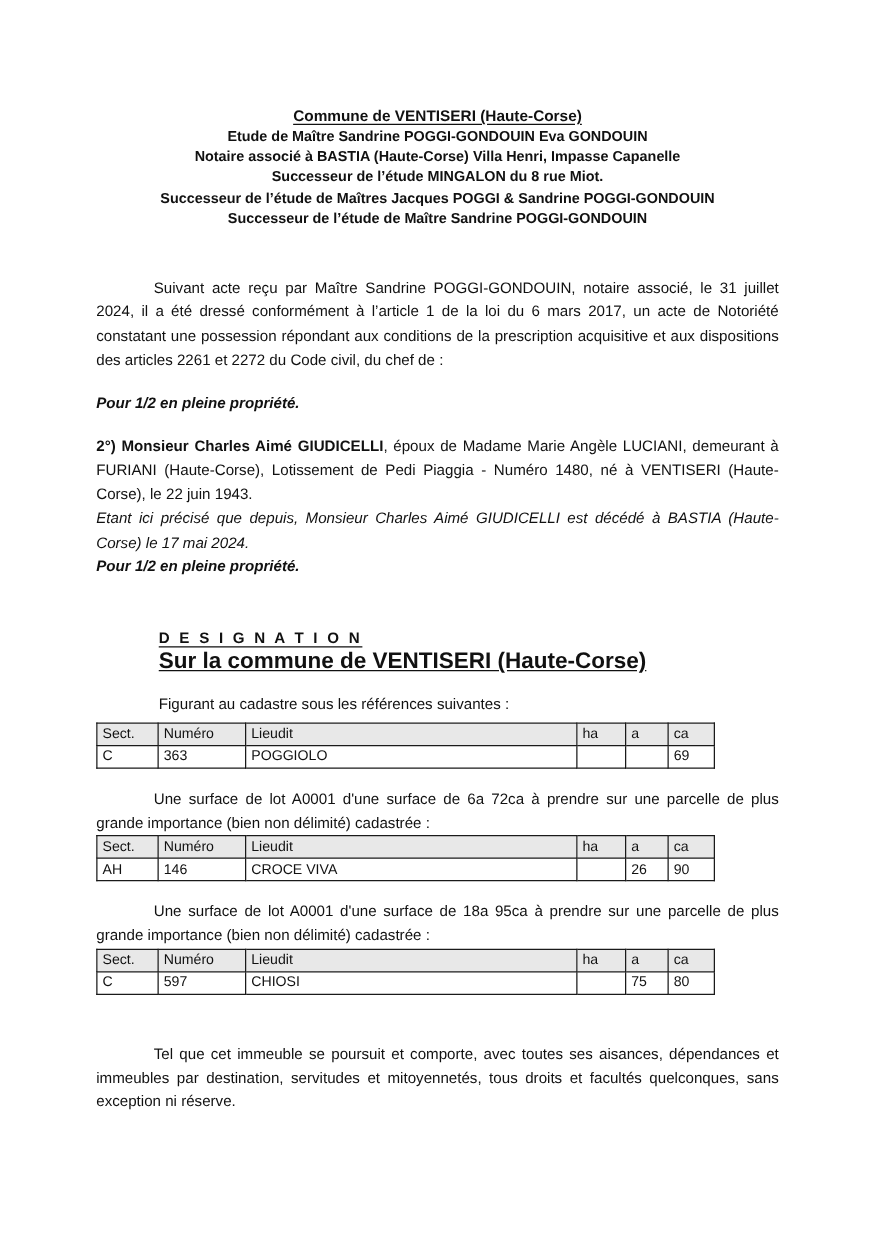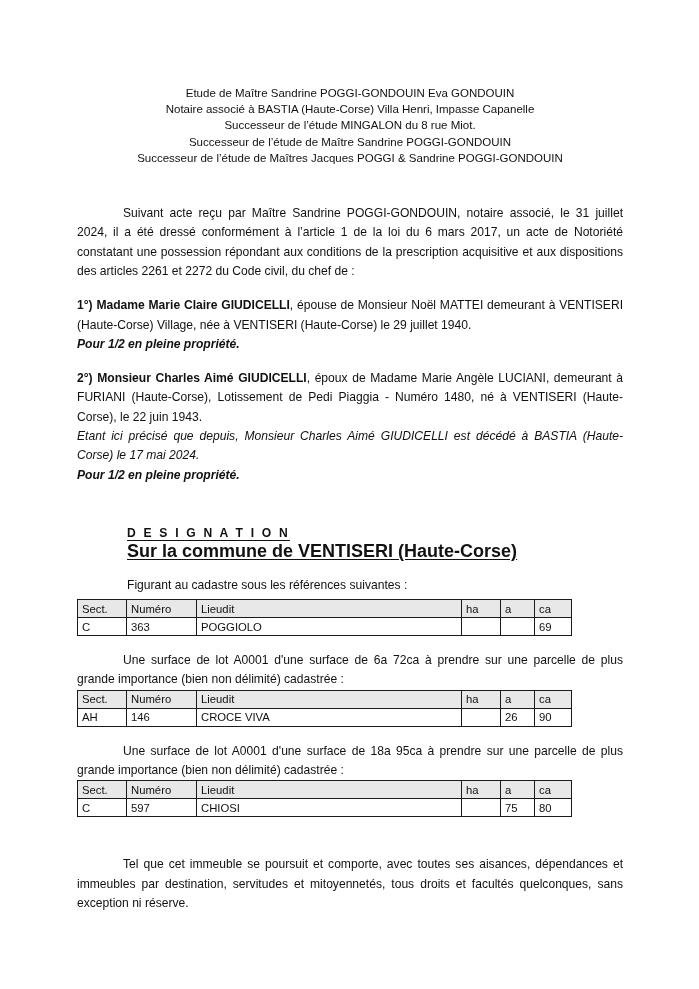--- a/index.html
+++ b/index.html
@@ -33,21 +33,21 @@
     line-height: 16.2px;
   }
   .letterhead .lh-title {
     font-weight: bold;
     font-size: 12.3px;
     text-decoration: underline;
     text-underline-offset: 2px;
     line-height: 17px;
   }
   .letterhead .lh-line {
-    font-weight: normal;
+    font-weight: bold;
   }
 
   .gap-lg { height: 38px; }
   .gap-md { height: 15px; }
   .gap-xs { height: 4px; }
 
   
   p.body {
     margin: 0;
     font-size: 12.1px;
@@ -126,35 +126,35 @@
   .col-a     { width: 25px; }
   .col-ca    { width: 28px; }
 </style>
 </head>
 <body>
 
 <div class="page">
   <div class="content">
 
     <div class="letterhead">
+      <div class="lh-title">Commune de VENTISERI (Haute-Corse)</div>
       <div class="lh-line">Etude de Maître Sandrine POGGI-GONDOUIN Eva GONDOUIN</div>
       <div class="lh-line">Notaire associé à BASTIA (Haute-Corse) Villa Henri, Impasse Capanelle</div>
       <div class="lh-line">Successeur de l’étude MINGALON du 8 rue Miot.</div>
+      <div class="lh-line">Successeur de l’étude de Maîtres Jacques POGGI &amp; Sandrine POGGI-GONDOUIN</div>
       <div class="lh-line">Successeur de l’étude de Maître Sandrine POGGI-GONDOUIN</div>
-      <div class="lh-line">Successeur de l’étude de Maîtres Jacques POGGI &amp; Sandrine POGGI-GONDOUIN</div>
     </div>
 
     <div class="gap-lg"></div>
 
     <p class="body indent">Suivant acte reçu par Maître Sandrine POGGI-GONDOUIN, notaire associé, le 31 juillet 2024, il a été dressé conformément à l’article 1 de la loi du 6 mars 2017, un acte de Notoriété constatant une possession répondant aux conditions de la prescription acquisitive et aux dispositions des articles 2261 et 2272 du Code civil, du chef de :</p>
 
     <div class="gap-md"></div>
 
     <div class="block-person">
-      <p class="body"><span class="b">1°)</span> <span class="b">Madame Marie Claire GIUDICELLI</span><span>, épouse de Monsieur Noël MATTEI demeurant à VENTISERI (Haute-Corse) Village, née à VENTISERI (Haute-Corse) le  29 juillet 1940.</span></p>
       <p class="body bi">Pour 1/2 en pleine propriété.</p>
     </div>
 
     <div class="gap-md"></div>
 
     <div class="block-person">
       <p class="body"><span class="b">2°)</span> <span class="b">Monsieur Charles Aimé GIUDICELLI</span><span>, époux de Madame Marie Angèle LUCIANI, demeurant à FURIANI (Haute-Corse), Lotissement de Pedi Piaggia - Numéro 1480, né à VENTISERI (Haute-Corse), le 22 juin 1943.</span></p>
       <p class="body i">Etant ici précisé que depuis, Monsieur Charles Aimé GIUDICELLI est décédé à BASTIA (Haute-Corse) le 17 mai 2024.</p>
       <p class="body bi">Pour 1/2 en pleine propriété.</p>
     </div>

